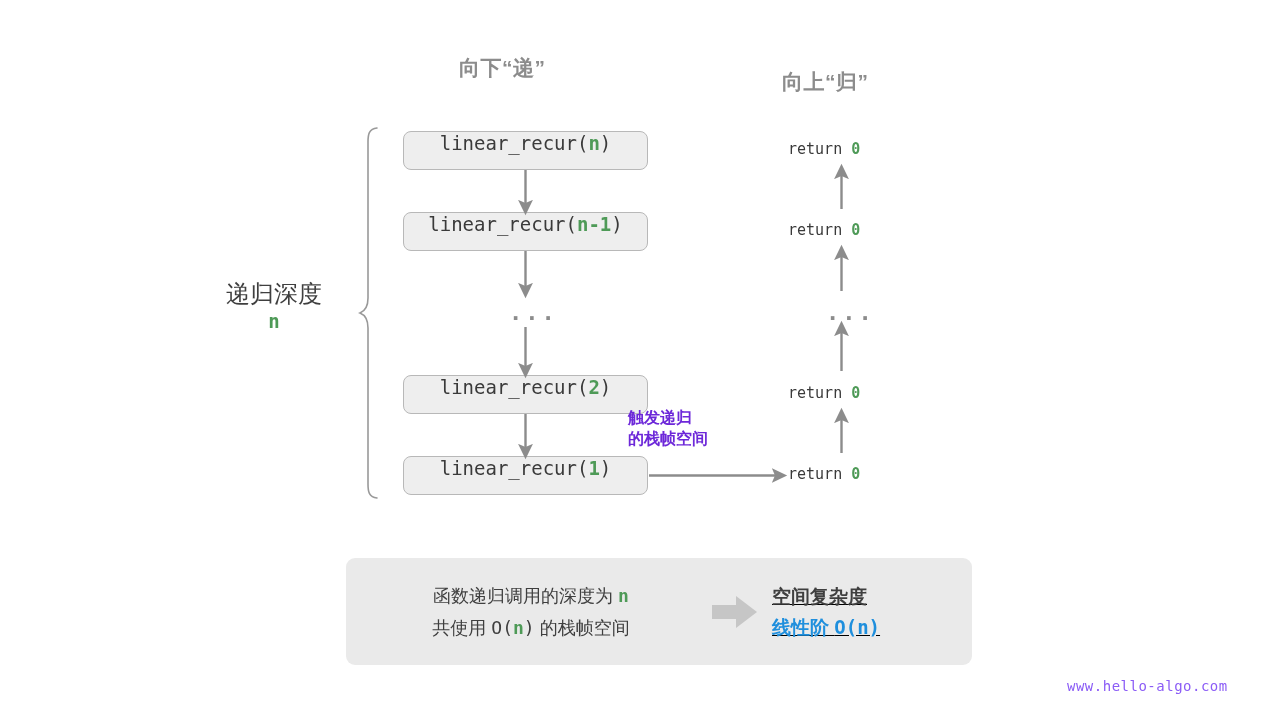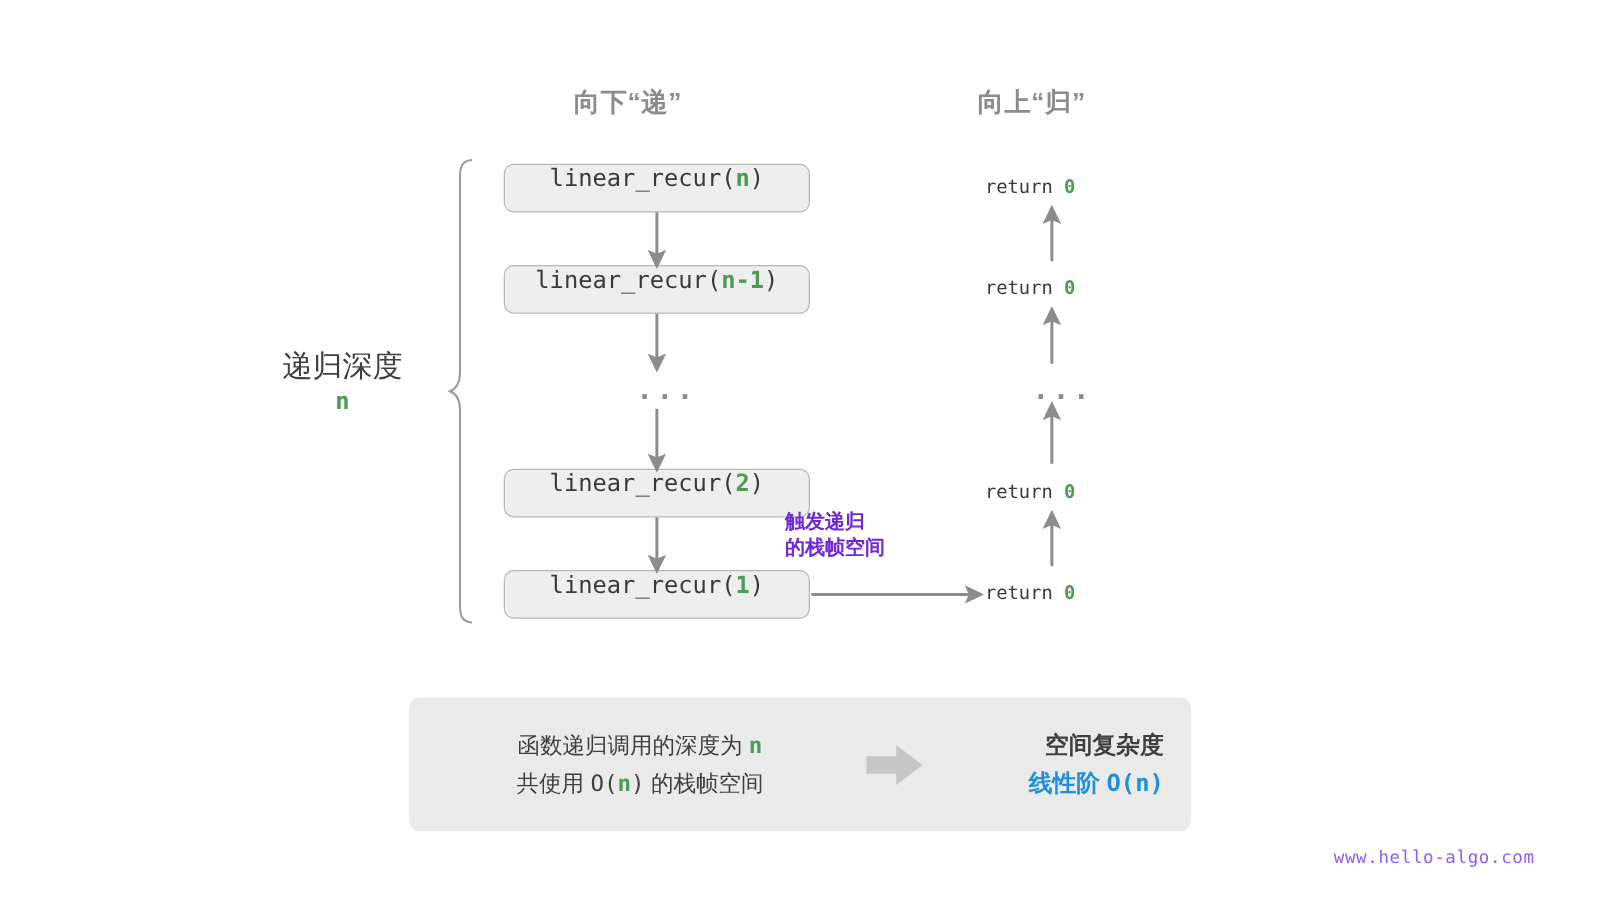--- a/index.html
+++ b/index.html
@@ -19,21 +19,21 @@
   
   .col-heading {
     position: absolute;
     font-family: "Liberation Sans", "DejaVu Sans", sans-serif;
     font-size: 21px;
     font-weight: bold;
     color: #8c8c8c;
     white-space: nowrap;
     letter-spacing: 0.5px;
   }
-  #heading-down { left: 459px; top: 68px; }
+  #heading-down { left: 459px; top: 54px; }
   #heading-up   { left: 782px; top: 40px; margin-top: 28px; }
 
   
   #depth-label {
     position: absolute;
     left: 188px;
     top: 281px;
     width: 172px;
     text-align: center;
   }
@@ -135,21 +135,21 @@
     font-size: 16px;
     font-weight: bold;
     color: #6d28d9;
     line-height: 21px;
     white-space: nowrap;
   }
 
   
   #summary-panel {
     position: absolute;
-    left: 327px;
+    left: 346px;
     top: 558px;
     width: 626px;
     height: 107px;
     background: #eaeaea;
     border-radius: 9px;
     display: flex;
     align-items: center;
     box-sizing: border-box;
   }
   #summary-left {
@@ -176,22 +176,23 @@
     color: #4e9a57;
   }
   #summary-arrow {
     width: 74px;
     display: flex;
     align-items: center;
     justify-content: center;
   }
   #summary-right {
     flex: 1;
-    text-align: right;
+    text-align: left;
     padding-right: 22px;
+    text-decoration: underline;
   }
   #summary-right .title {
     font-family: "Liberation Sans", "DejaVu Sans", sans-serif;
     font-size: 19px;
     font-weight: bold;
     color: #3f3f3f;
     line-height: 31px;
     white-space: nowrap;
   }
   #summary-right .value {

